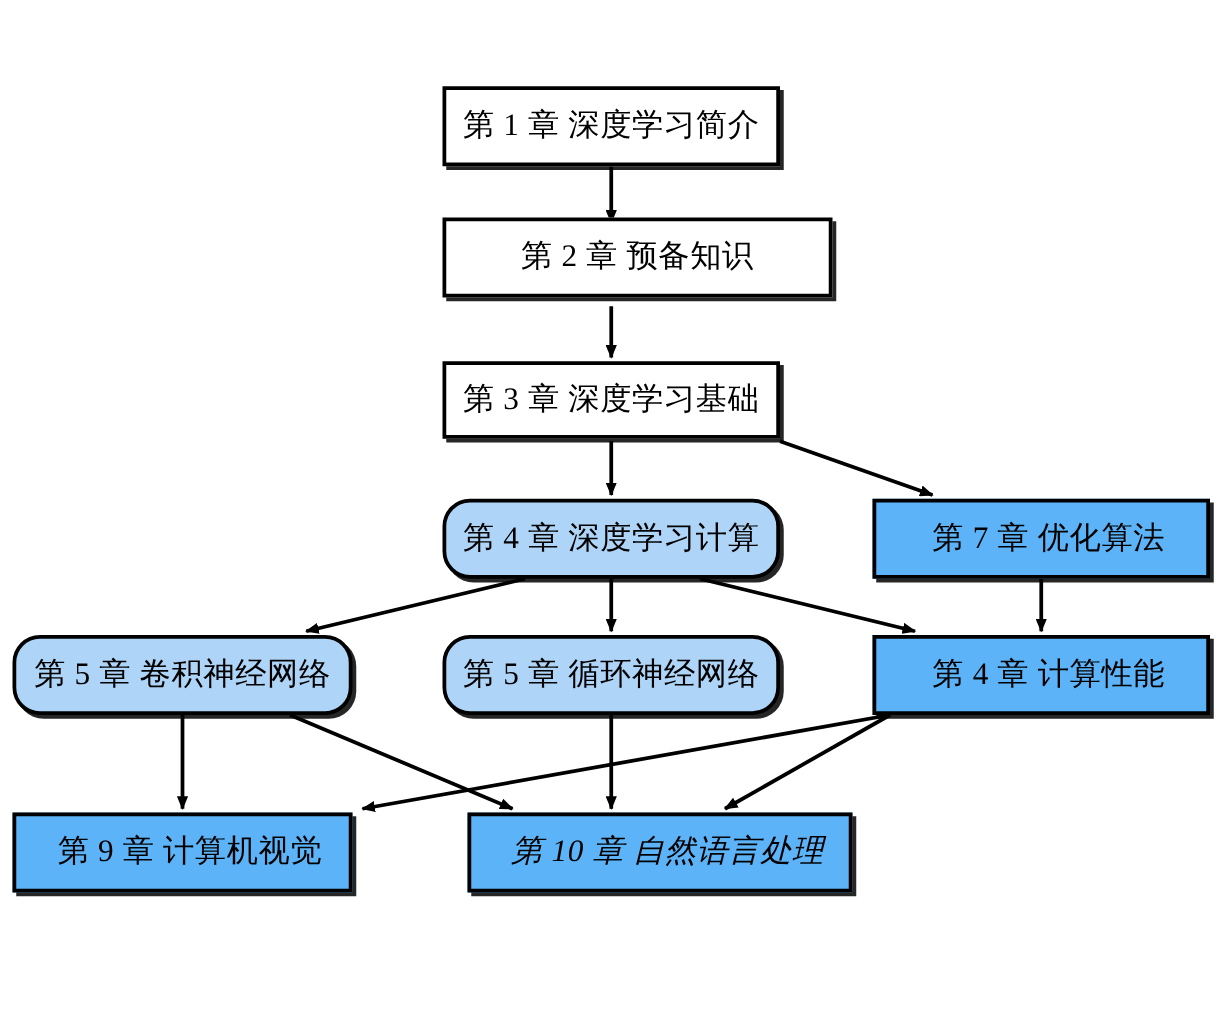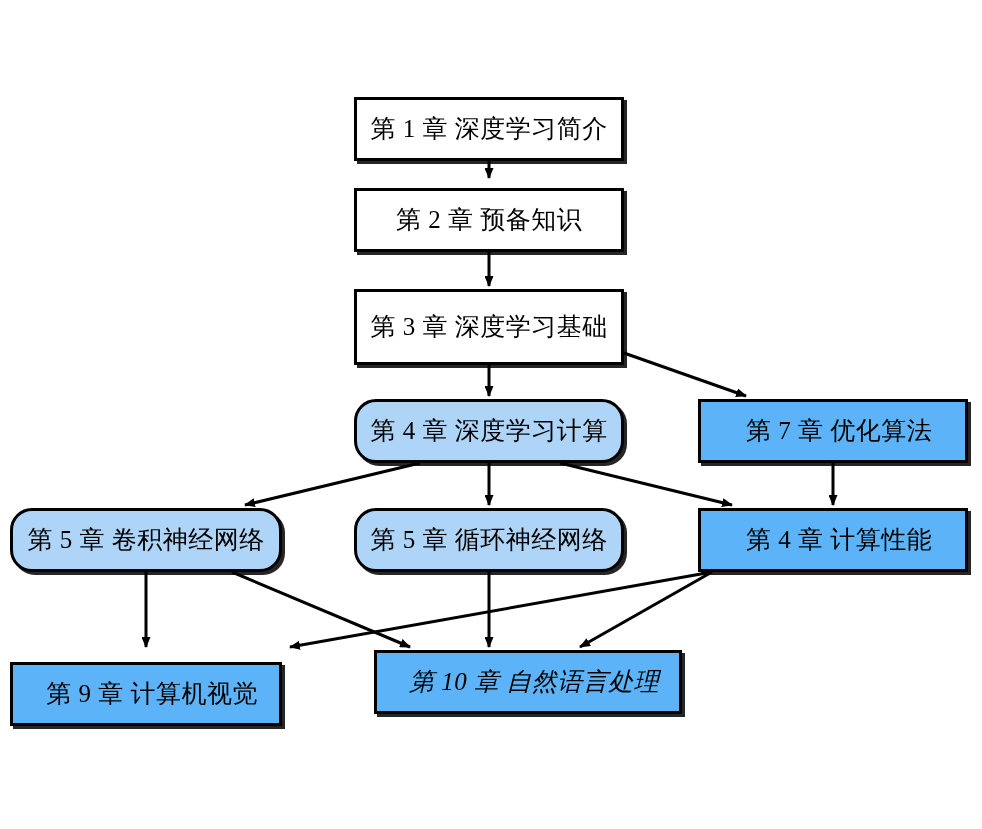--- a/index.html
+++ b/index.html
@@ -80,45 +80,45 @@
         <line x1="833" y1="463" x2="833" y2="505" stroke="#000000" stroke-width="3" marker-end="url(#arrowhead)"></line>
         <line x1="146" y1="572" x2="146" y2="647" stroke="#000000" stroke-width="3" marker-end="url(#arrowhead)"></line>
         <line x1="232" y1="572" x2="410" y2="647" stroke="#000000" stroke-width="3" marker-end="url(#arrowhead)"></line>
         <line x1="489" y1="572" x2="489" y2="647" stroke="#000000" stroke-width="3" marker-end="url(#arrowhead)"></line>
         <line x1="712" y1="572" x2="290" y2="647" stroke="#000000" stroke-width="3" marker-end="url(#arrowhead)"></line>
         <line x1="712" y1="572" x2="580" y2="647" stroke="#000000" stroke-width="3" marker-end="url(#arrowhead)"></line>
       </g>
   </svg>
 
   <div id="nodes">
-      <div class="node fill-white" style="left: 354px; top: 69px; width: 270px; height: 64px; margin-top: 28px;">
+      <div class="node fill-white" style="left: 354px; top: 69px; width: 270px; height: 64px;">
         <span class="node-label">第 1 章 深度学习简介</span>
       </div>
-      <div class="node fill-white" style="left: 354px; top: 188px; width: 270px; height: 64px;">
+      <div class="node fill-white" style="left: 354px; top: 174px; width: 312px; height: 64px;">
         <span class="node-label">第 2 章 预备知识</span>
       </div>
-      <div class="node fill-white" style="left: 354px; top: 289px; width: 270px; height: 76px;">
+      <div class="node fill-white" style="left: 354px; top: 289px; width: 270px; height: 62px;">
         <span class="node-label">第 3 章 深度学习基础</span>
       </div>
       <div class="node fill-light" style="left: 354px; top: 399px; width: 270px; height: 64px;">
         <span class="node-label">第 4 章 深度学习计算</span>
       </div>
       <div class="node fill-medium" style="left: 698px; top: 399px; width: 270px; height: 64px;">
         <span class="node-label">第 7 章 优化算法</span>
       </div>
       <div class="node fill-light" style="left: 10px; top: 508px; width: 272px; height: 64px;">
         <span class="node-label">第 5 章 卷积神经网络</span>
       </div>
       <div class="node fill-light" style="left: 354px; top: 508px; width: 270px; height: 64px;">
         <span class="node-label">第 5 章 循环神经网络</span>
       </div>
       <div class="node fill-medium" style="left: 698px; top: 508px; width: 270px; height: 64px;">
         <span class="node-label">第 4 章 计算性能</span>
       </div>
-      <div class="node fill-medium" style="left: 10px; top: 650px; width: 272px; height: 64px; margin-top: 12px;">
+      <div class="node fill-medium" style="left: 10px; top: 650px; width: 272px; height: 64px;">
         <span class="node-label">第 9 章 计算机视觉</span>
       </div>
       <div class="node fill-medium" style="left: 374px; top: 650px; width: 308px; height: 64px; font-style: italic;">
         <span class="node-label">第 10 章 自然语言处理</span>
       </div>
     </div>
 
 
 </div>
 

